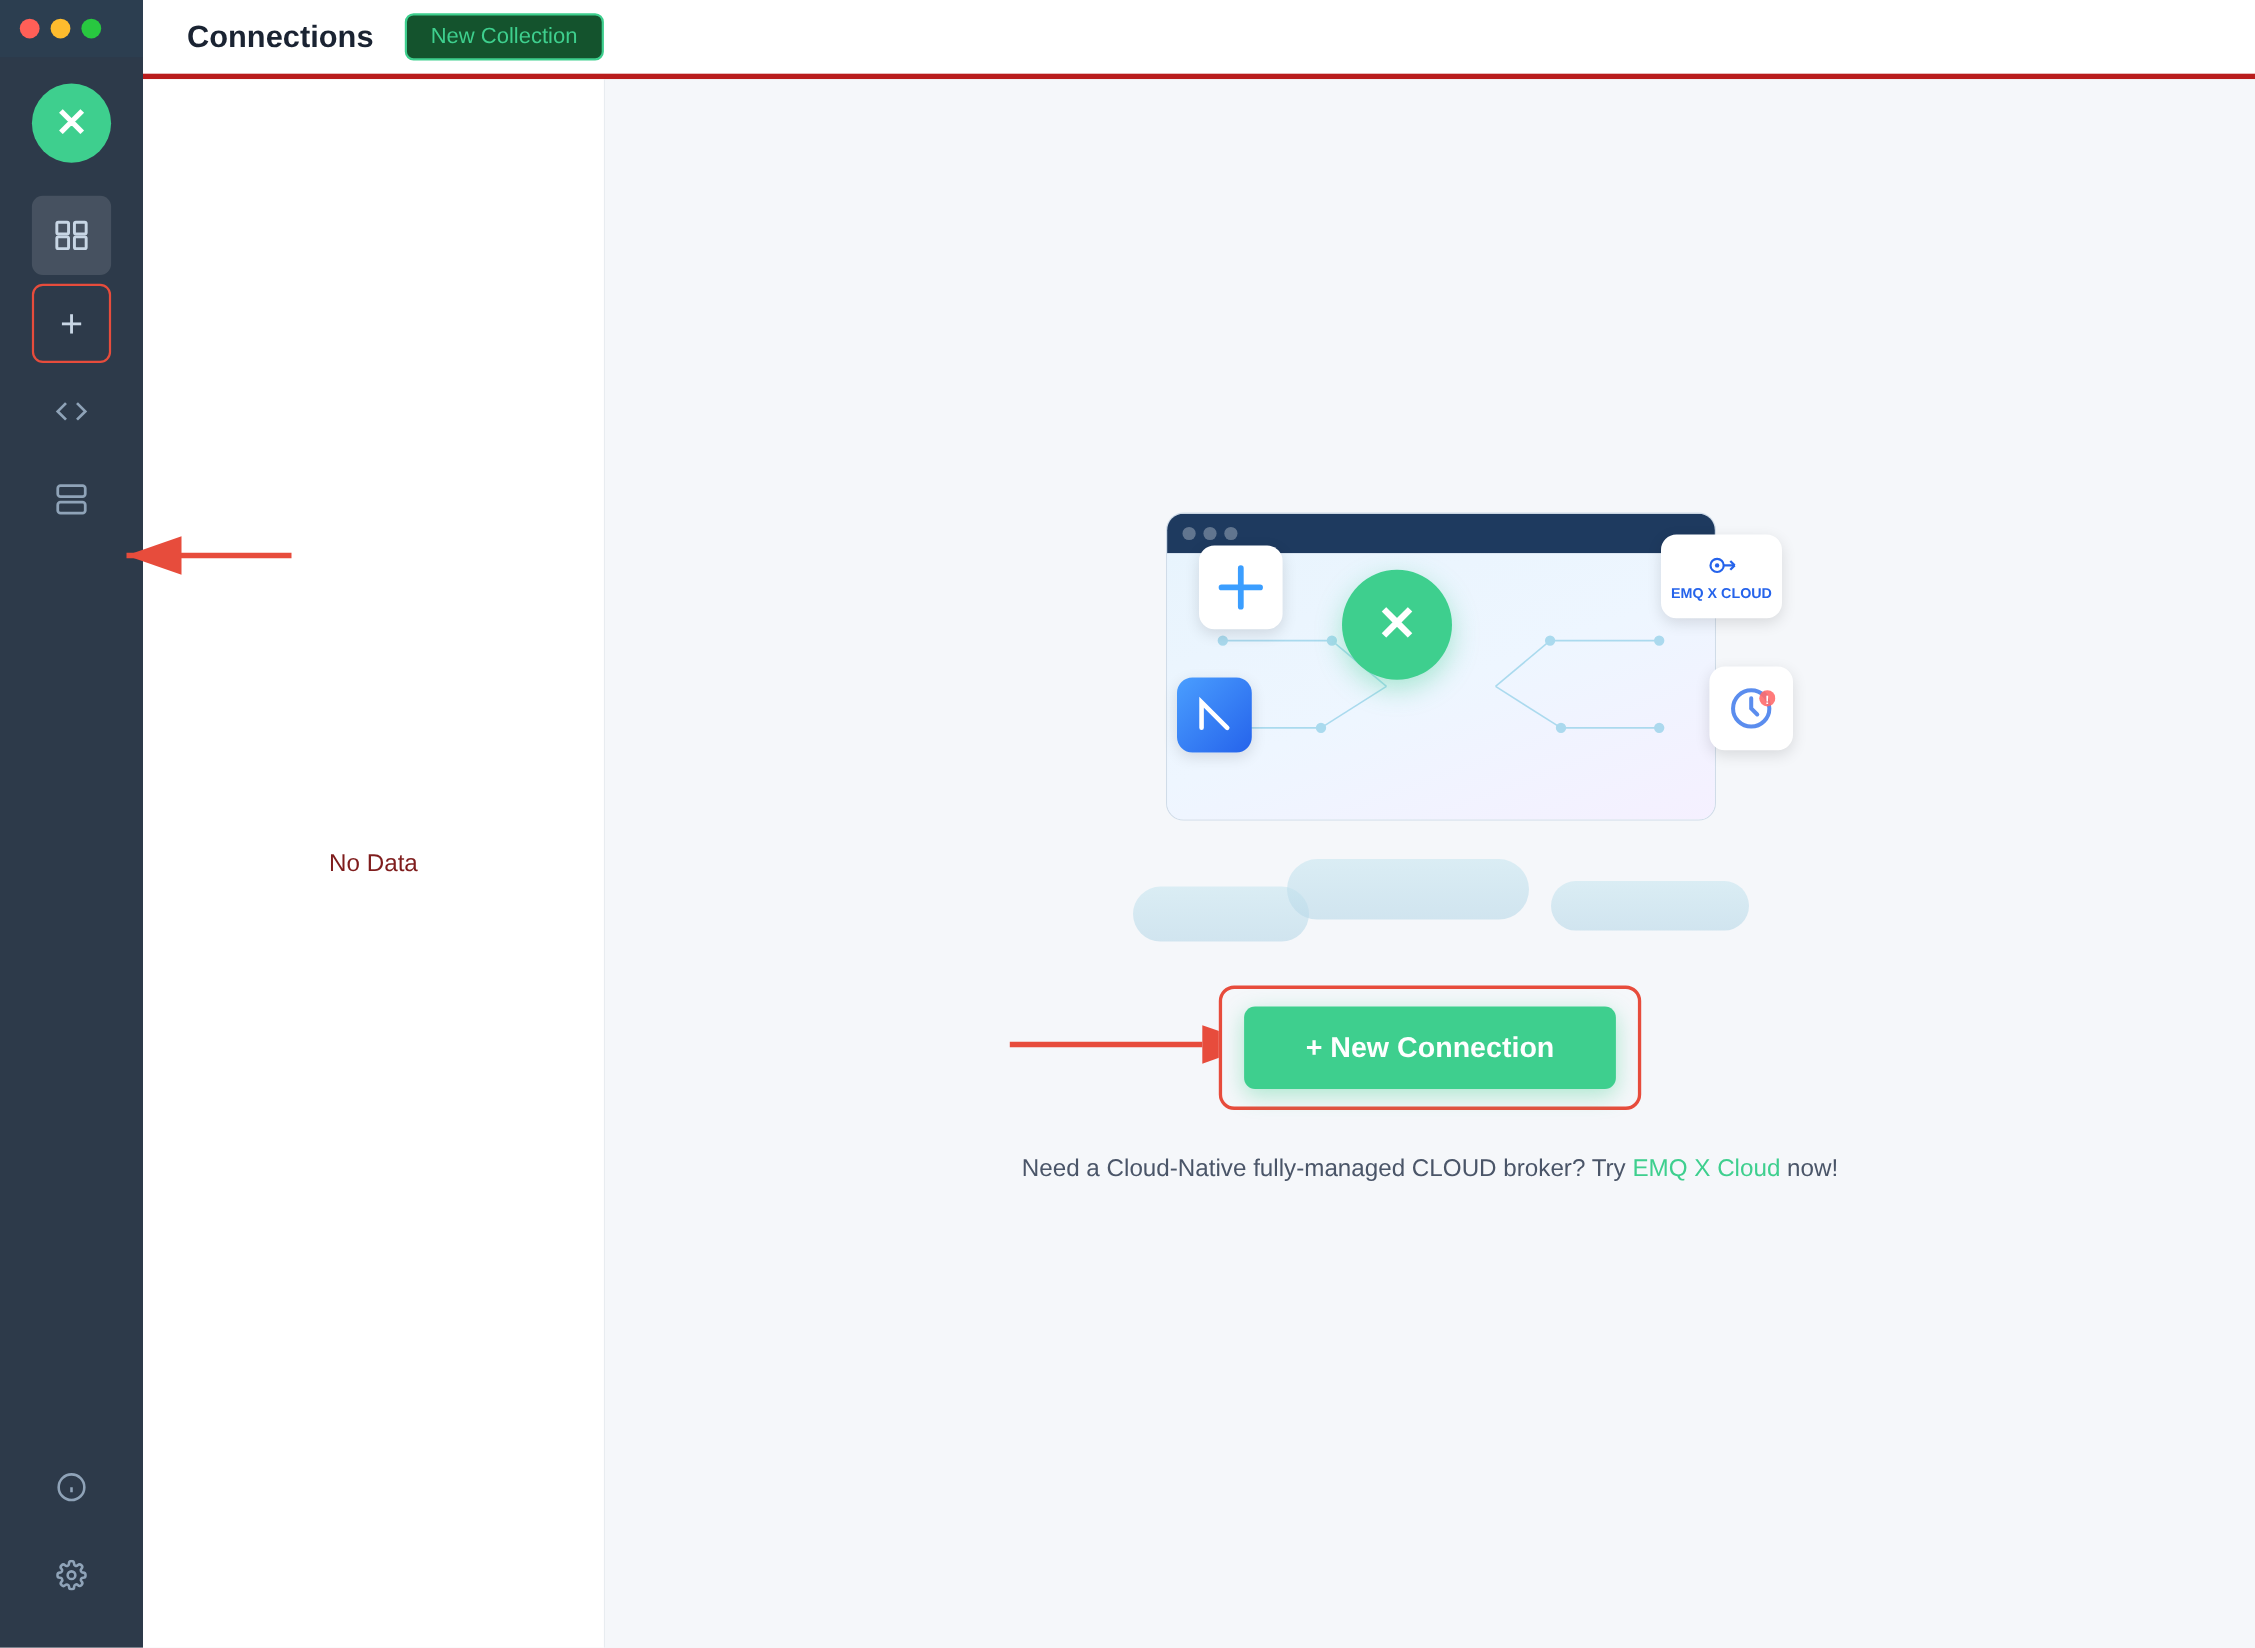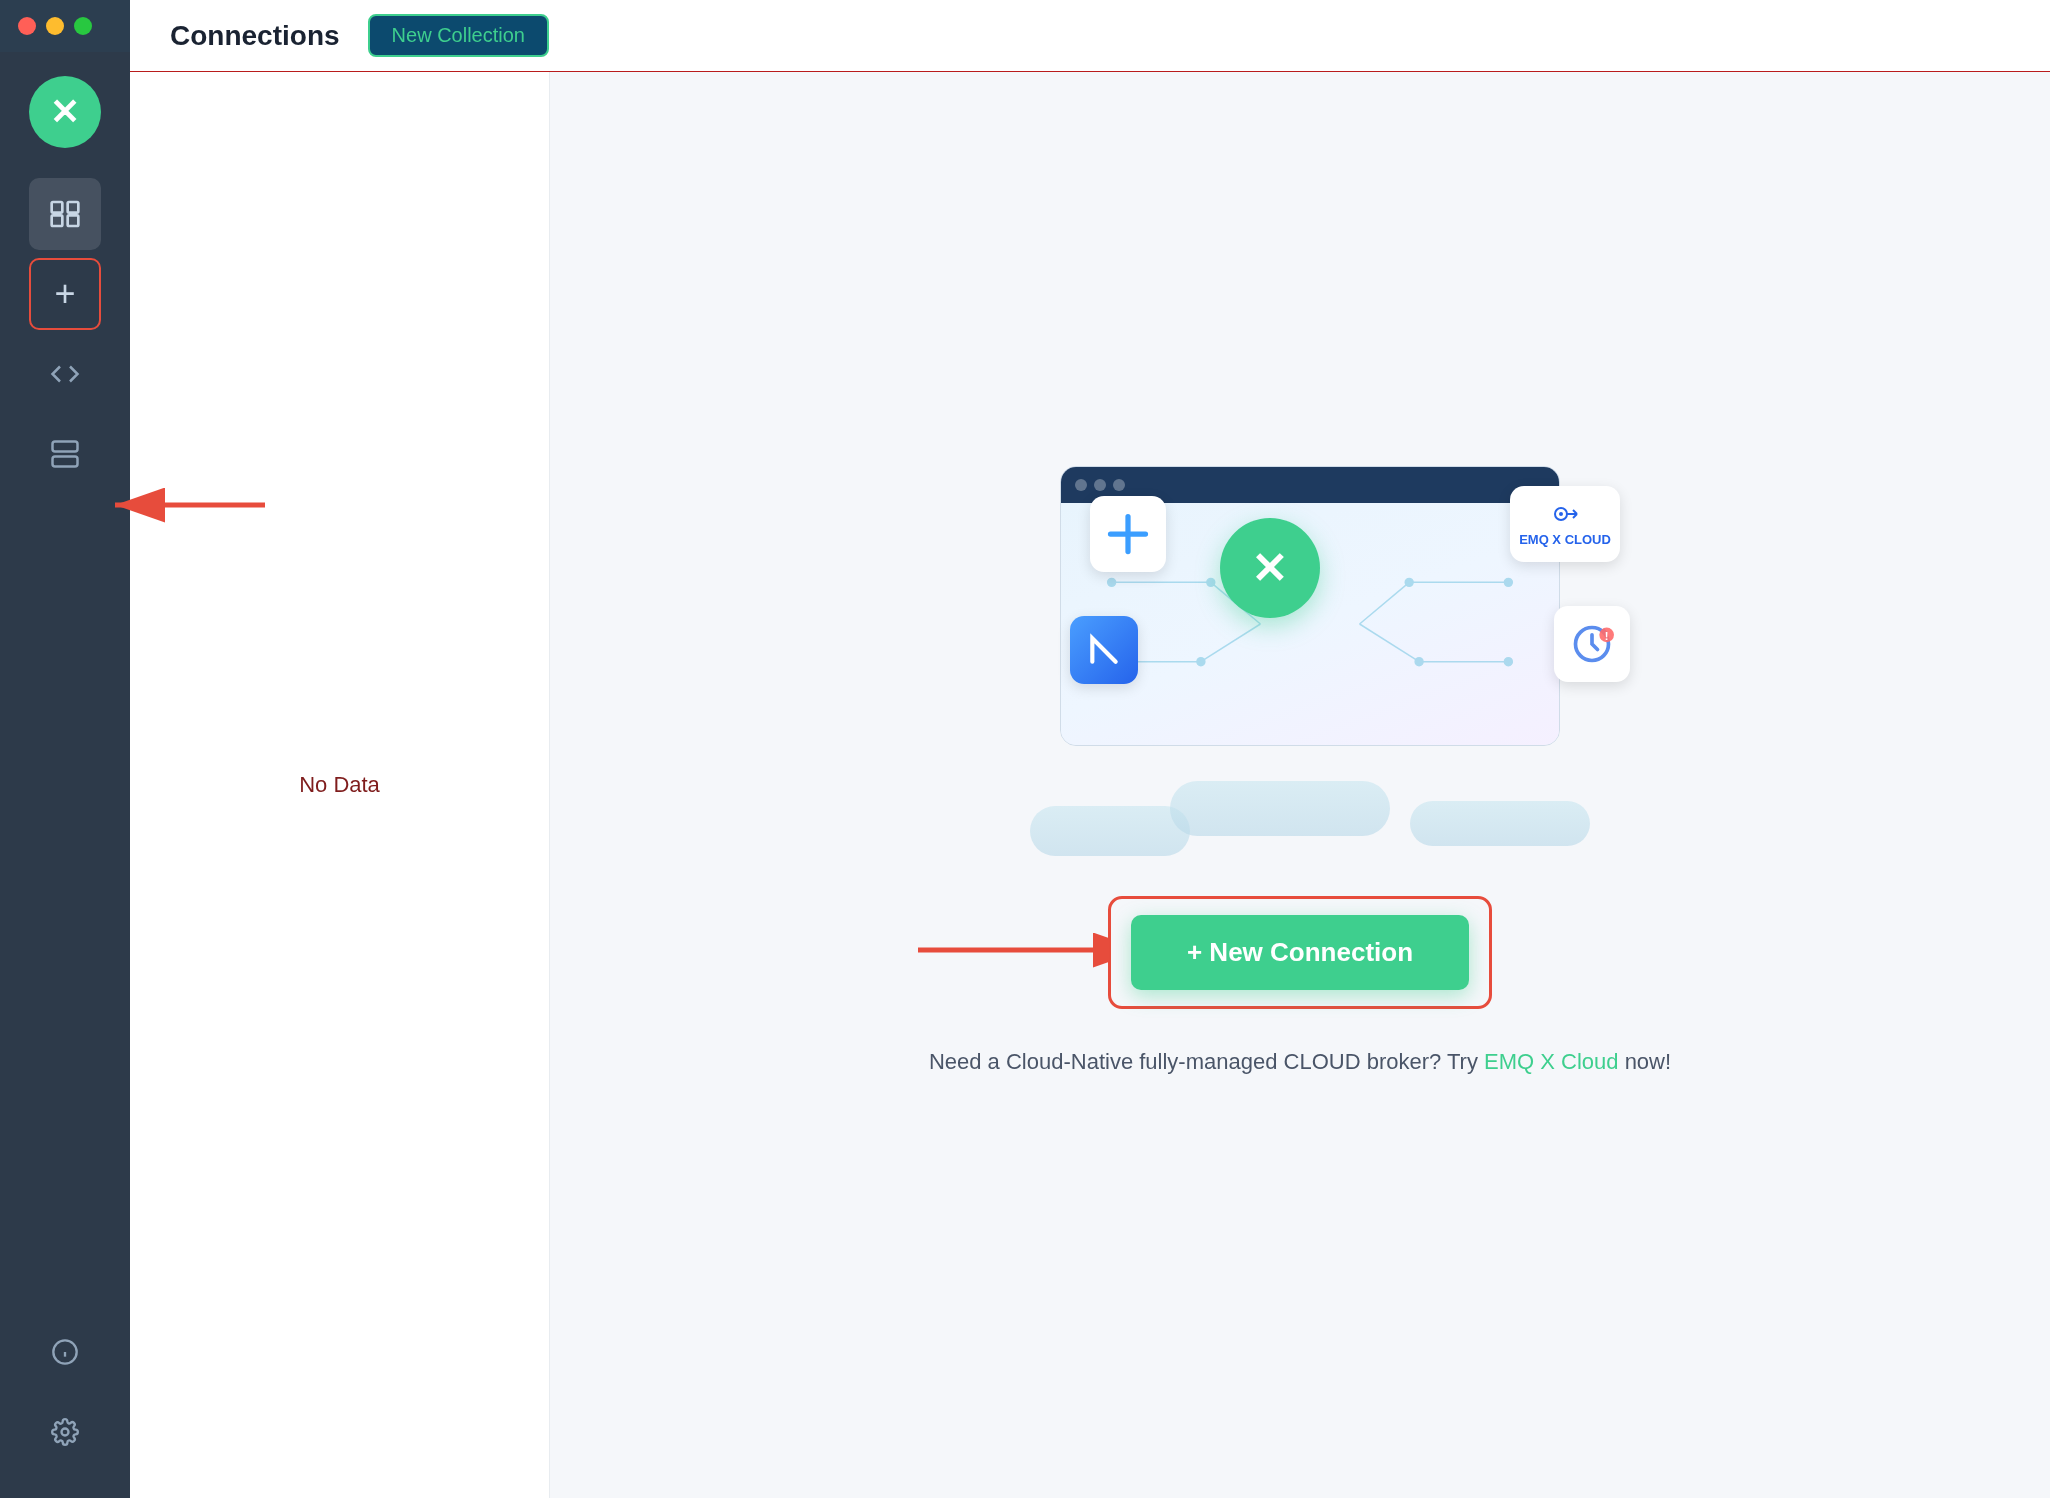--- a/index.html
+++ b/index.html
@@ -129,33 +129,33 @@
       background: #f5f7fa;
     }
 
     
     .header {
       height: 72px;
       background: white;
       display: flex;
       align-items: center;
       padding: 0 40px;
-      border-bottom: 1px solid #b91c1c;
+      border-bottom: 5px solid #b91c1c;
       gap: 28px;
     }
 
     .header-title {
       font-size: 28px;
       font-weight: 700;
       color: #1a2332;
     }
 
     .new-collection-btn {
       border: 2px solid #3ecf8e;
-      background: #0c4a6e;
+      background: #14532d;
       color: #3ecf8e;
       padding: 8px 22px;
       border-radius: 8px;
       font-size: 20px;
       cursor: pointer;
       font-weight: 500;
     }
 
     
     .content {

